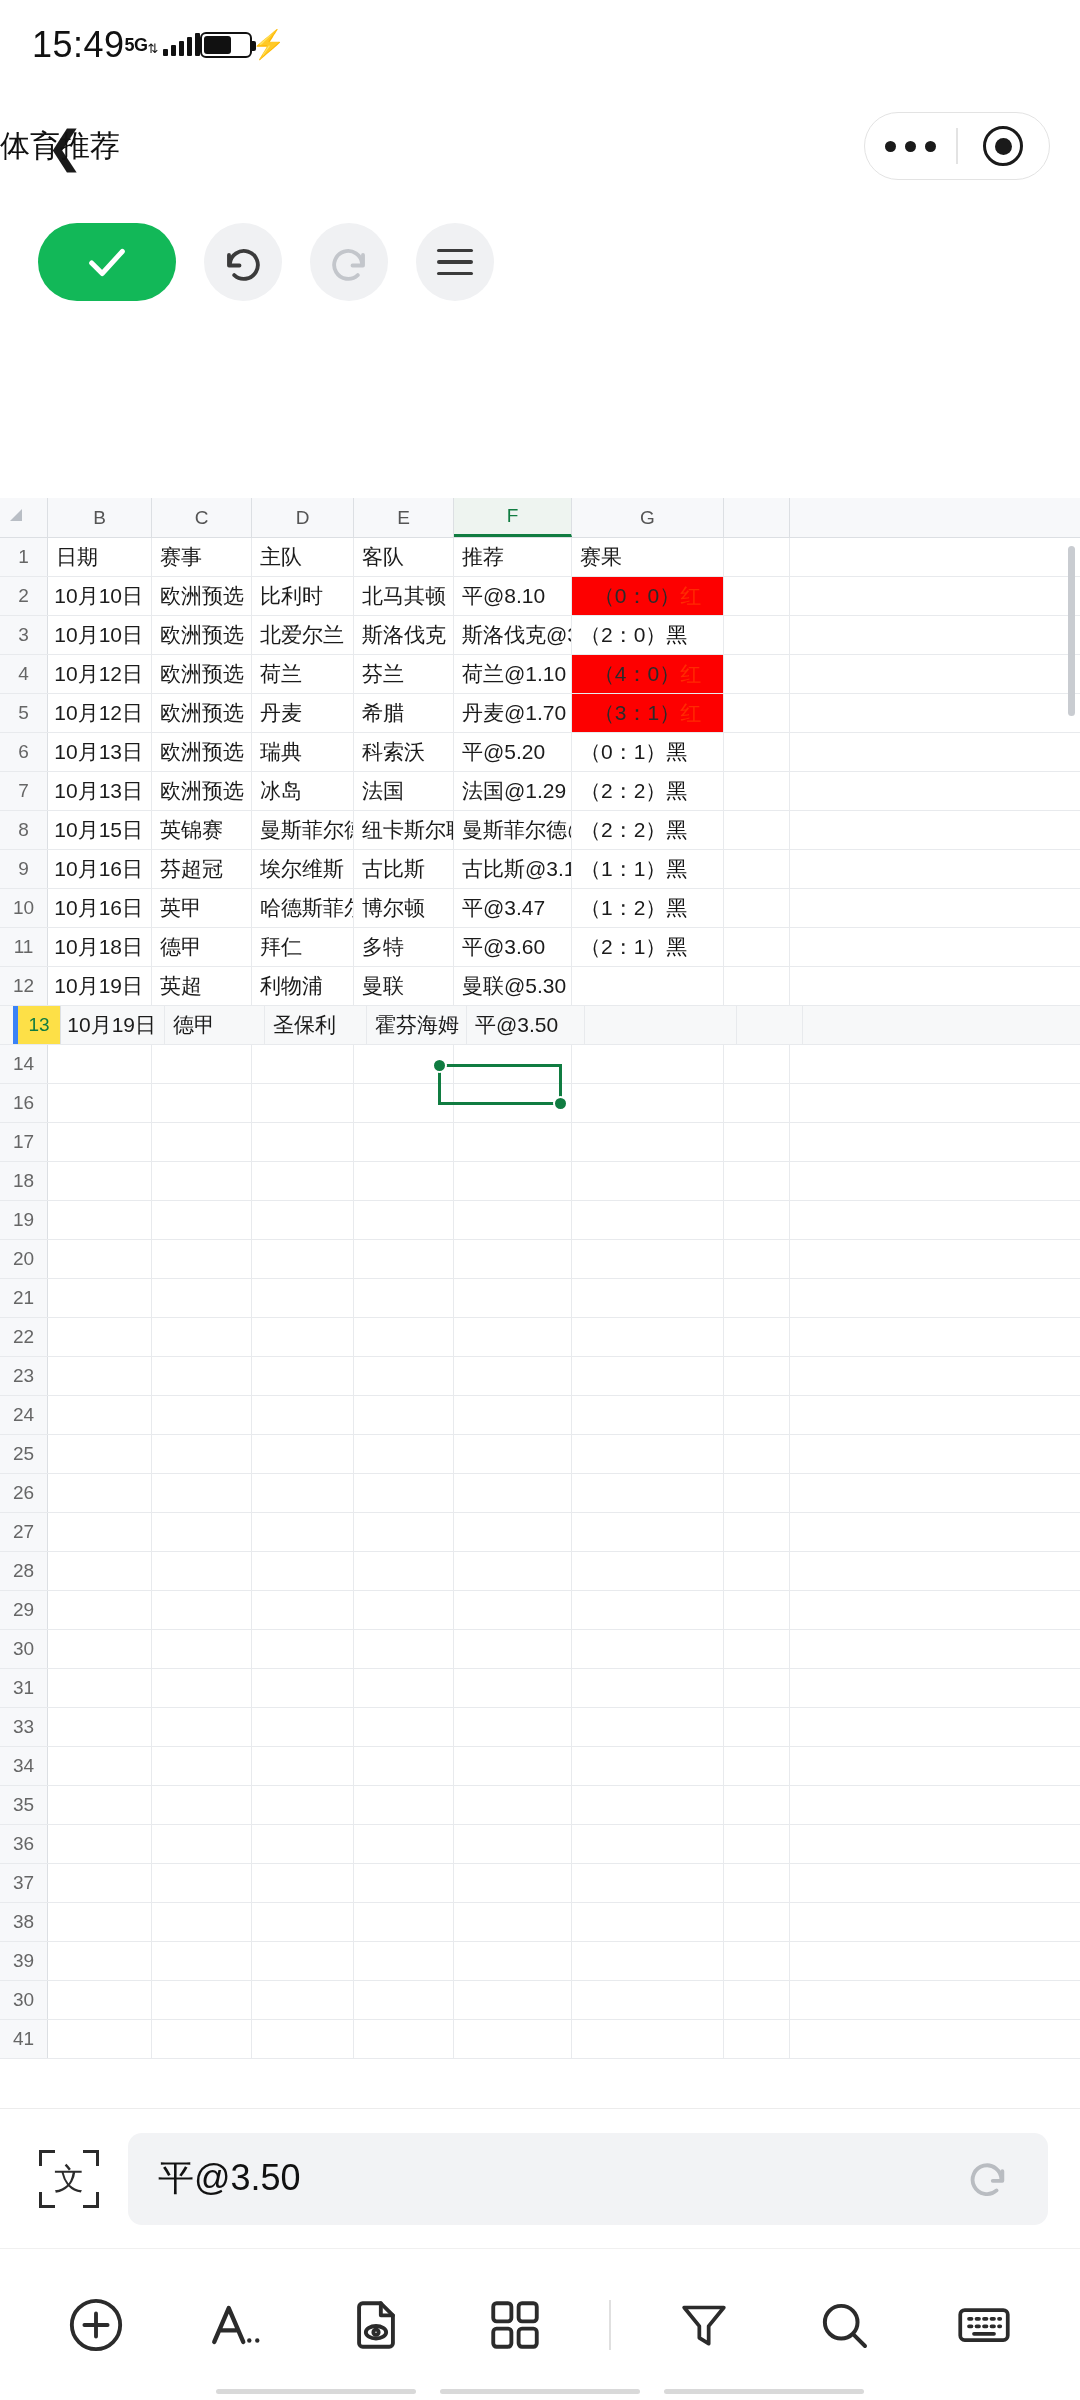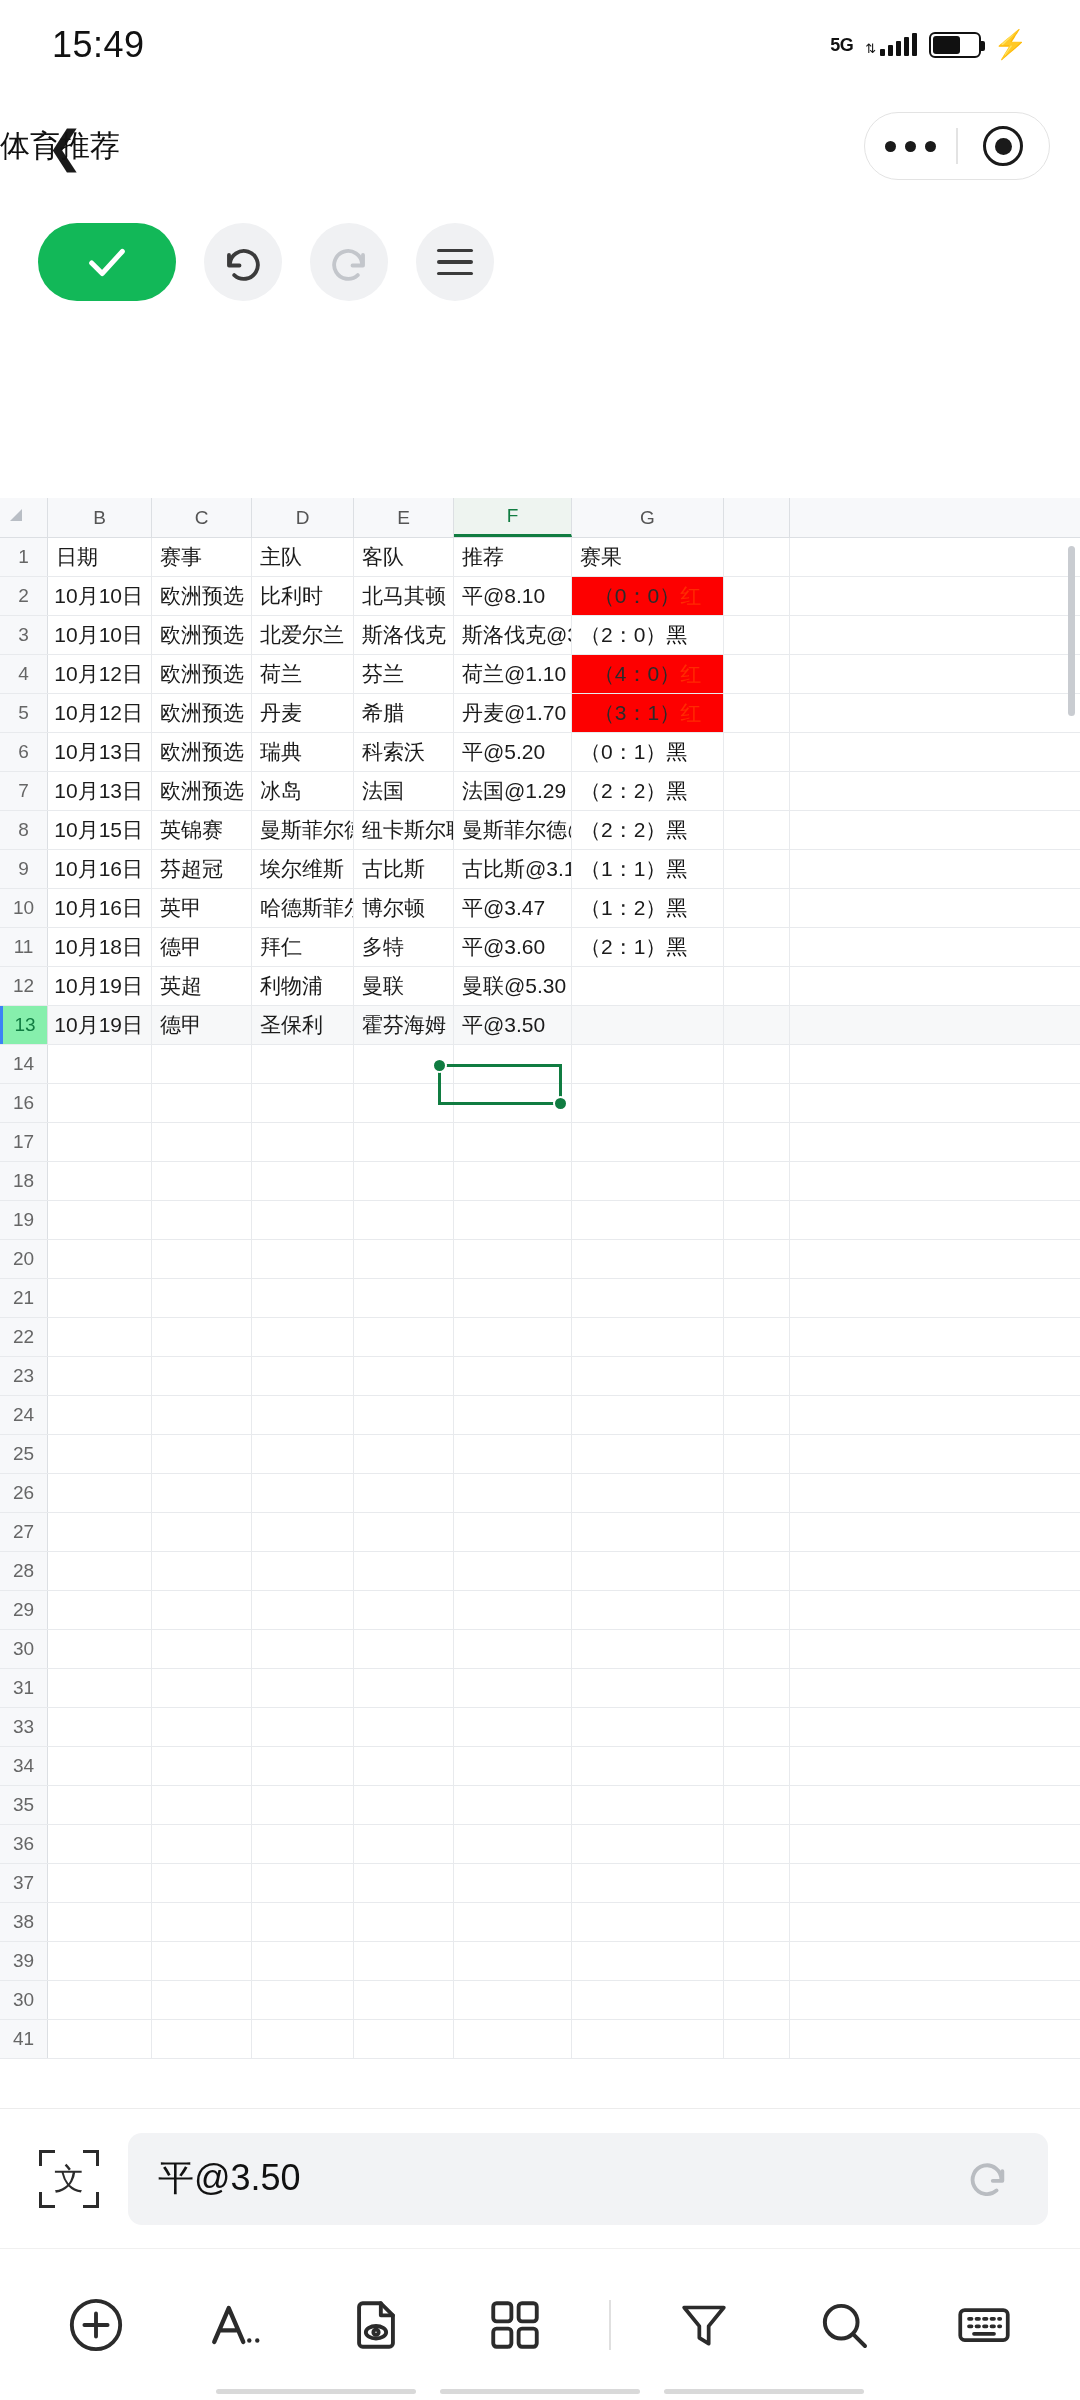--- a/index.html
+++ b/index.html
@@ -7,24 +7,24 @@
     width: 1080px; height: 2400px;
     font-family: "Liberation Sans", sans-serif;
     background: #ffffff;
     overflow: hidden;
   }
   .phone { position: relative; width: 1080px; height: 2400px; background: #fff; }
 
   
   .statusbar {
     height: 90px; display: flex; align-items: center;
-    justify-content: space-between; padding: 0 52px;
+    justify-content: flex-start; padding: 0 32px;
   }
   .status-time { font-size: 36px; color: #111; letter-spacing: 0.5px; }
-  .status-right { display: flex; align-items: center; gap: 12px; }
+  .status-right { display: flex; align-items: center; }
   .sig-block { display: flex; flex-direction: column; align-items: center; line-height: 1; }
   .sig-5g { font-size: 18px; color: #111; font-weight: bold; letter-spacing: -0.5px; }
   .sig-bars { display: flex; align-items: flex-end; gap: 3px; height: 22px; }
   .sig-bars i { width: 5px; background: #111; display: block; border-radius: 1px; }
   .sig-bars i:nth-child(1){height:7px}
   .sig-bars i:nth-child(2){height:11px}
   .sig-bars i:nth-child(3){height:15px}
   .sig-bars i:nth-child(4){height:19px}
   .sig-bars i:nth-child(5){height:23px}
   .sig-updown { font-size: 13px; color: #111; margin-right: 1px; }
@@ -111,21 +111,21 @@
   }
   .colhead .ch.sel { background: #eef4f0; color: #107c41; border-bottom: 3px solid #107c41; }
 
   .gridwrap { position: relative; }
   .row { display: flex; height: 39px; border-bottom: 1px solid #e8eaed; }
   .row.alt { background: #f7f8f9; }
   .rh {
     width: 48px; flex: 0 0 48px; background: #f7f8fa; border-right: 1px solid #dcdfe3;
     font-size: 19px; color: #666; display: flex; align-items: center; justify-content: center;
   }
-  .rh.sel { background: #86efac; color: #107c41; border-left: 3px solid #3b82f6; }
+  .rh.sel { background: #fde047; color: #107c41; border-left: 5px solid #3b82f6; margin-left: 13px; }
   .cell {
     border-right: 1px solid #e8eaed; font-size: 21px; color: #1b1b1b;
     display: flex; align-items: center; padding: 0 8px; overflow: hidden;
     white-space: nowrap;
   }
   .cell.num { justify-content: flex-end; }
   .cell.red { background: #fd0000; color: #000; justify-content: center; padding: 0; }
   .cell.red .rs { color: #2b2b2b; }
   .cell.red .rw { color: #ff2a00; }
   .res-black .rw { color: #111; }

